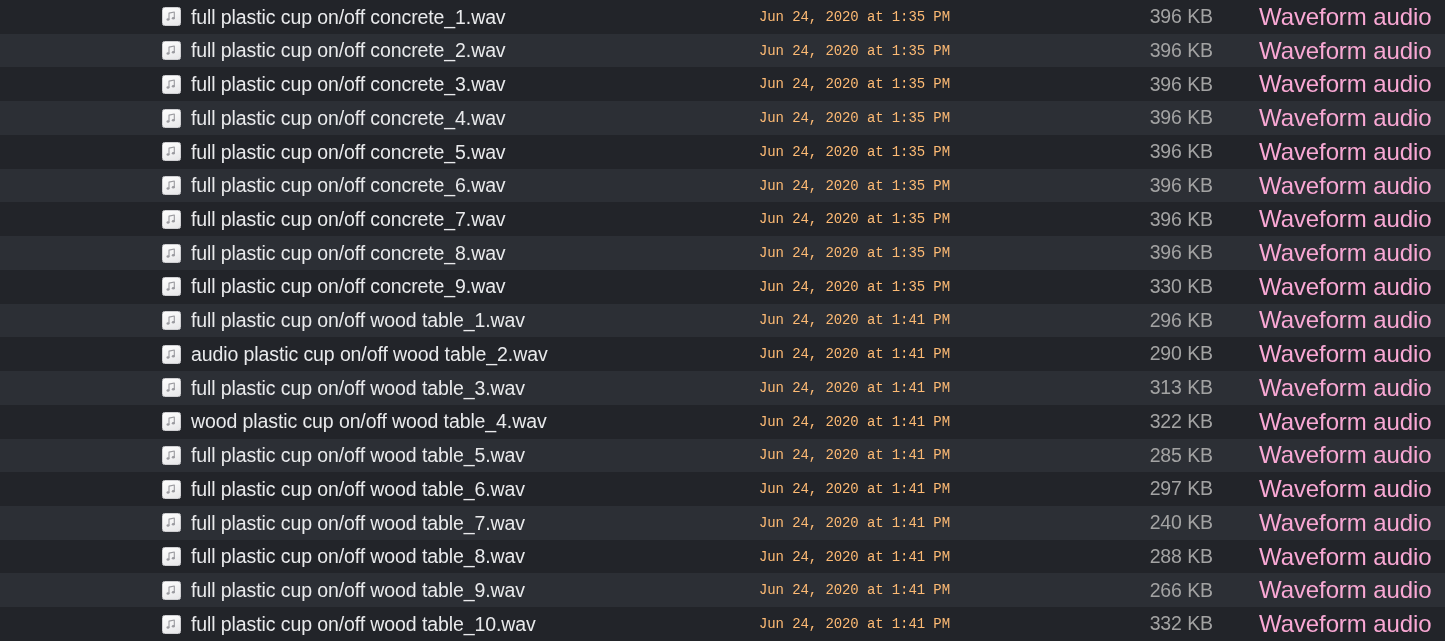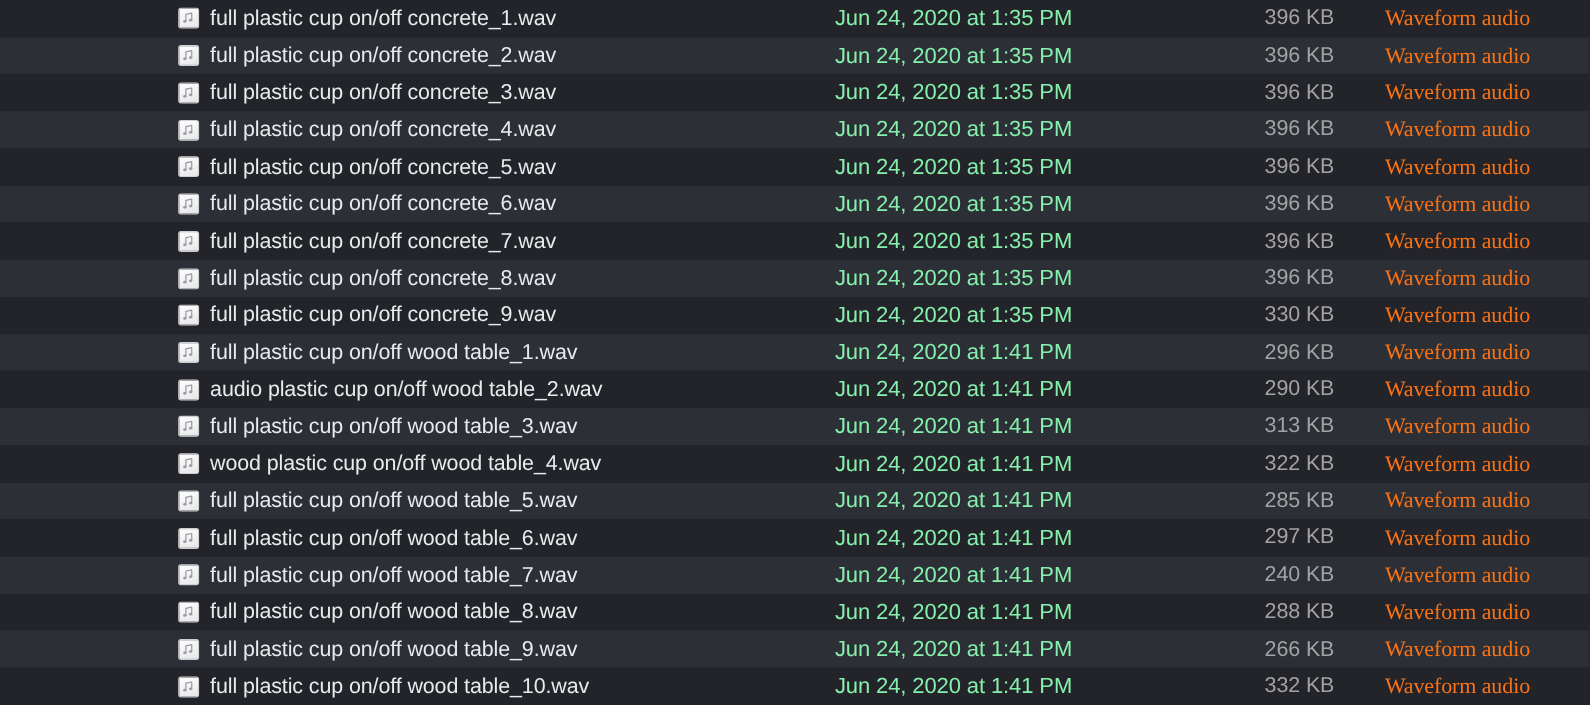--- a/index.html
+++ b/index.html
@@ -76,25 +76,26 @@
   }
 
   
   .cell-date {
     position: absolute;
     left: 759px;
     top: 0;
     height: 33.74px;
     display: flex;
     align-items: center;
-    font-size: 20px;
+    font-size: 14px;
     line-height: 1;
-    color: #86efac;
+    color: #fdba74;
     letter-spacing: -0.1px;
     white-space: nowrap;
+    font-family: Liberation Mono, monospace;
   }
 
   
   .cell-size {
     position: absolute;
     left: 1000px;
     width: 213px;
     top: 0;
     height: 33.74px;
     display: flex;
@@ -108,26 +109,25 @@
   }
 
   
   .cell-kind {
     position: absolute;
     left: 1259px;
     top: 0;
     height: 33.74px;
     display: flex;
     align-items: center;
-    font-size: 20px;
+    font-size: 24px;
     line-height: 1;
-    color: #f97316;
+    color: #f9a8d4;
     letter-spacing: -0.1px;
     white-space: nowrap;
-    font-family: Liberation Serif, serif;
   }
 </style>
 </head>
 <body>
 
 <div id="file-list">
     <div class="file-row">
     <div class="cell-name">
       <span class="file-icon">
         <svg width="13" height="13" viewBox="0 0 13 13" aria-hidden="true">

